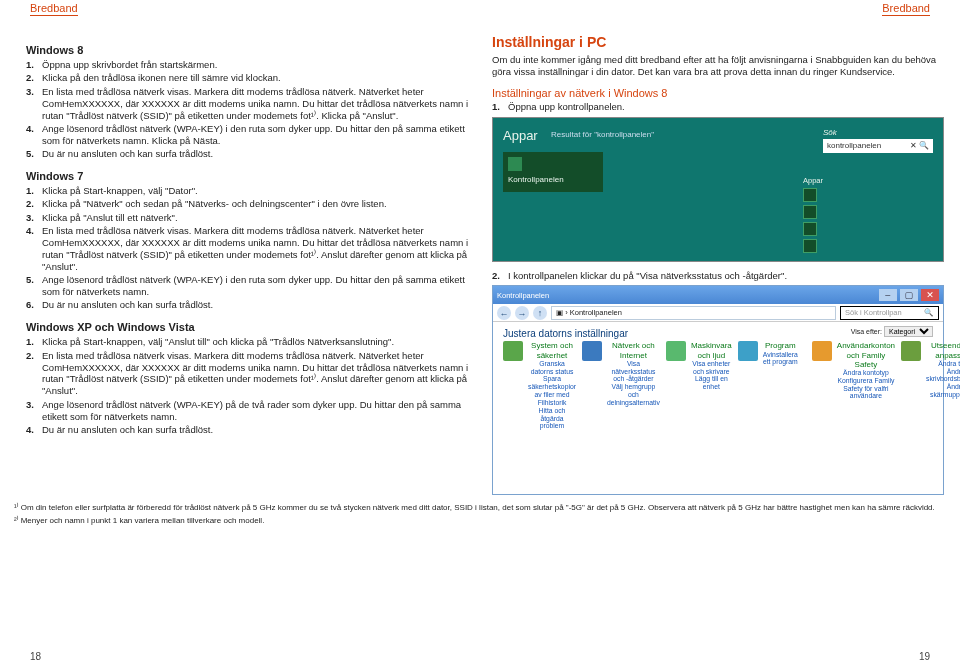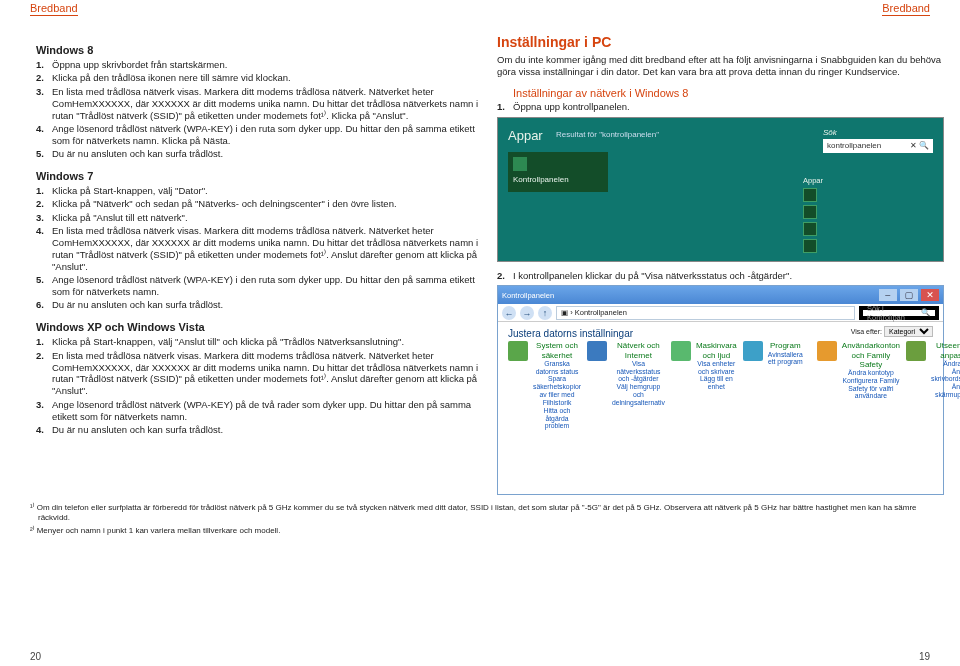--- a/index.html
+++ b/index.html
@@ -9,21 +9,21 @@
     color: #222;
     background: #fff;
     width: 960px;
     height: 666px;
     position: relative;
     overflow: hidden;
   }
   .page {
     display: flex;
     gap: 14px;
-    padding: 0 16px 0 36px;
+    padding: 0 16px 0 26px;
   }
   .col {
     flex: 1;
     min-width: 0;
   }
   .header-row {
     display: flex;
     justify-content: space-between;
     padding: 2px 16px 0 30px;
     margin-bottom: 18px;
@@ -31,27 +31,27 @@
   .header-row span {
     color: #d64510;
     font-size: 11px;
     border-bottom: 1px solid #d64510;
     display: inline-block;
     padding-bottom: 1px;
   }
   .header-row .right { margin-right: 14px; }
   h3 { font-size: 11px; font-weight: bold; margin: 10px 0 3px 0; }
   h2.orange { color: #d64510; font-size: 14px; font-weight: bold; margin-bottom: 4px; }
-  .sub-orange { color: #d64510; font-size: 11px; margin: 8px 0 2px 16px; }
+  .sub-orange { color: #d64510; font-size: 11px; margin: 8px 0 2px 0; }
   ol { list-style: none; padding: 0; margin: 0; }
   ol li { display: flex; gap: 4px; margin-bottom: 1.5px; line-height: 1.25; }
   ol li .num { font-weight: bold; flex: 0 0 12px; }
   ol li .txt { flex: 1; }
   p.body { line-height: 1.3; margin-bottom: 6px; }
-  .footnotes { font-size: 8px; line-height: 1.25; padding: 0 30px; margin-top: 8px; }
+  .footnotes { font-size: 8px; line-height: 1.25; padding: 0 14px; margin-top: 8px; }
   .footnotes p { margin-bottom: 3px; padding-left: 8px; text-indent: -8px; }
   .pagenums { position: absolute; bottom: 4px; left: 0; right: 0; display: flex; justify-content: space-between; padding: 0 30px; font-size: 10px; color: #444; }
 
   
   .shot1 {
     width: 100%; height: 145px; background: #0f766e;
     border: 1px solid #888; margin: 4px 0 8px 0; position: relative;
     color: #e8f3eb; font-size: 8px;
   }
   .shot1 .appbar { position:absolute; top:10px; left:10px; font-size:13px; font-weight:300; }
@@ -69,21 +69,21 @@
   .shot2 {
     width: 100%; height: 210px; background: #fff; border:1px solid #7aa2ce;
     margin-top: 4px; position: relative; font-size: 7.5px; color: #222;
   }
   .shot2 .titlebar { height: 18px; background: linear-gradient(#6aa5e8,#4a87d4); display:flex; align-items:center; justify-content:space-between; padding:0 4px; color:#fff; }
   .shot2 .titlebar .tbtns span { display:inline-block; width:18px; height:12px; background:#b5d1f0; margin-left:1px; text-align:center; color:#334; font-size:9px; line-height:12px; }
   .shot2 .titlebar .tbtns span.close { background:#d9534f; color:#fff; }
   .shot2 .navrow { height:18px; display:flex; align-items:center; gap:4px; padding:0 4px; border-bottom:1px solid #ccc; }
   .shot2 .navrow .arrow { width:14px; height:14px; border-radius:50%; background:#cfe0f4; display:flex;align-items:center;justify-content:center; color:#27517f; font-size:9px;}
   .shot2 .navrow .crumb { flex:1; border:1px solid #bcd; height:14px; display:flex; align-items:center; padding:0 4px; }
-  .shot2 .navrow .srch { width:80px; border:4px solid #000000; height:14px; display:flex; align-items:center; padding:0 4px; justify-content:space-between; }
+  .shot2 .navrow .srch { width:99px; border:1px solid #000000; height:14px; display:flex; align-items:center; padding:0 4px; justify-content:space-between; }
   .shot2 .body { display:flex; height: calc(100% - 36px); }
   .shot2 .main { flex:1; padding: 6px 10px; }
   .shot2 .main h4 { color:#0b3e7a; font-size:10px; font-weight:normal; margin-bottom:2px; }
   .shot2 .grid { display:flex; gap:14px; }
   .shot2 .gcol { flex:1; display:flex; gap:6px;text-align:center; }
   .shot2 .cat { display:flex; gap:5px; }
   .shot2 .cat .ci { width:20px; height:20px; flex:0 0 20px; border-radius:2px; }
   .shot2 .cat .ct { color:#0b7a1b; font-size:8px; line-height:1.15; }
   .shot2 .cat .ct .sublnk { color:#1858b8; font-size:6.8px; display:block; }
   .shot2 .view { position:absolute; top:40px; right:10px; font-size:7px; }
@@ -300,15 +300,15 @@
 
   </div>
 </div>
 
 <div class="footnotes">
   <p>¹⁾ Om din telefon eller surfplatta är förberedd för trådlöst nätverk på 5 GHz kommer du se två stycken nätverk med ditt dator, SSID i listan, det som slutar på "-5G" är det på 5 GHz. Observera att nätverk på 5 GHz har bättre hastighet men kan ha sämre räckvidd.</p>
   <p>²⁾ Menyer och namn i punkt 1 kan variera mellan tillverkare och modell.</p>
 </div>
 
 <div class="pagenums">
-  <span>20</span>
+  <span>18</span>
   <span>19</span>
 </div>
 
 </body></html>

